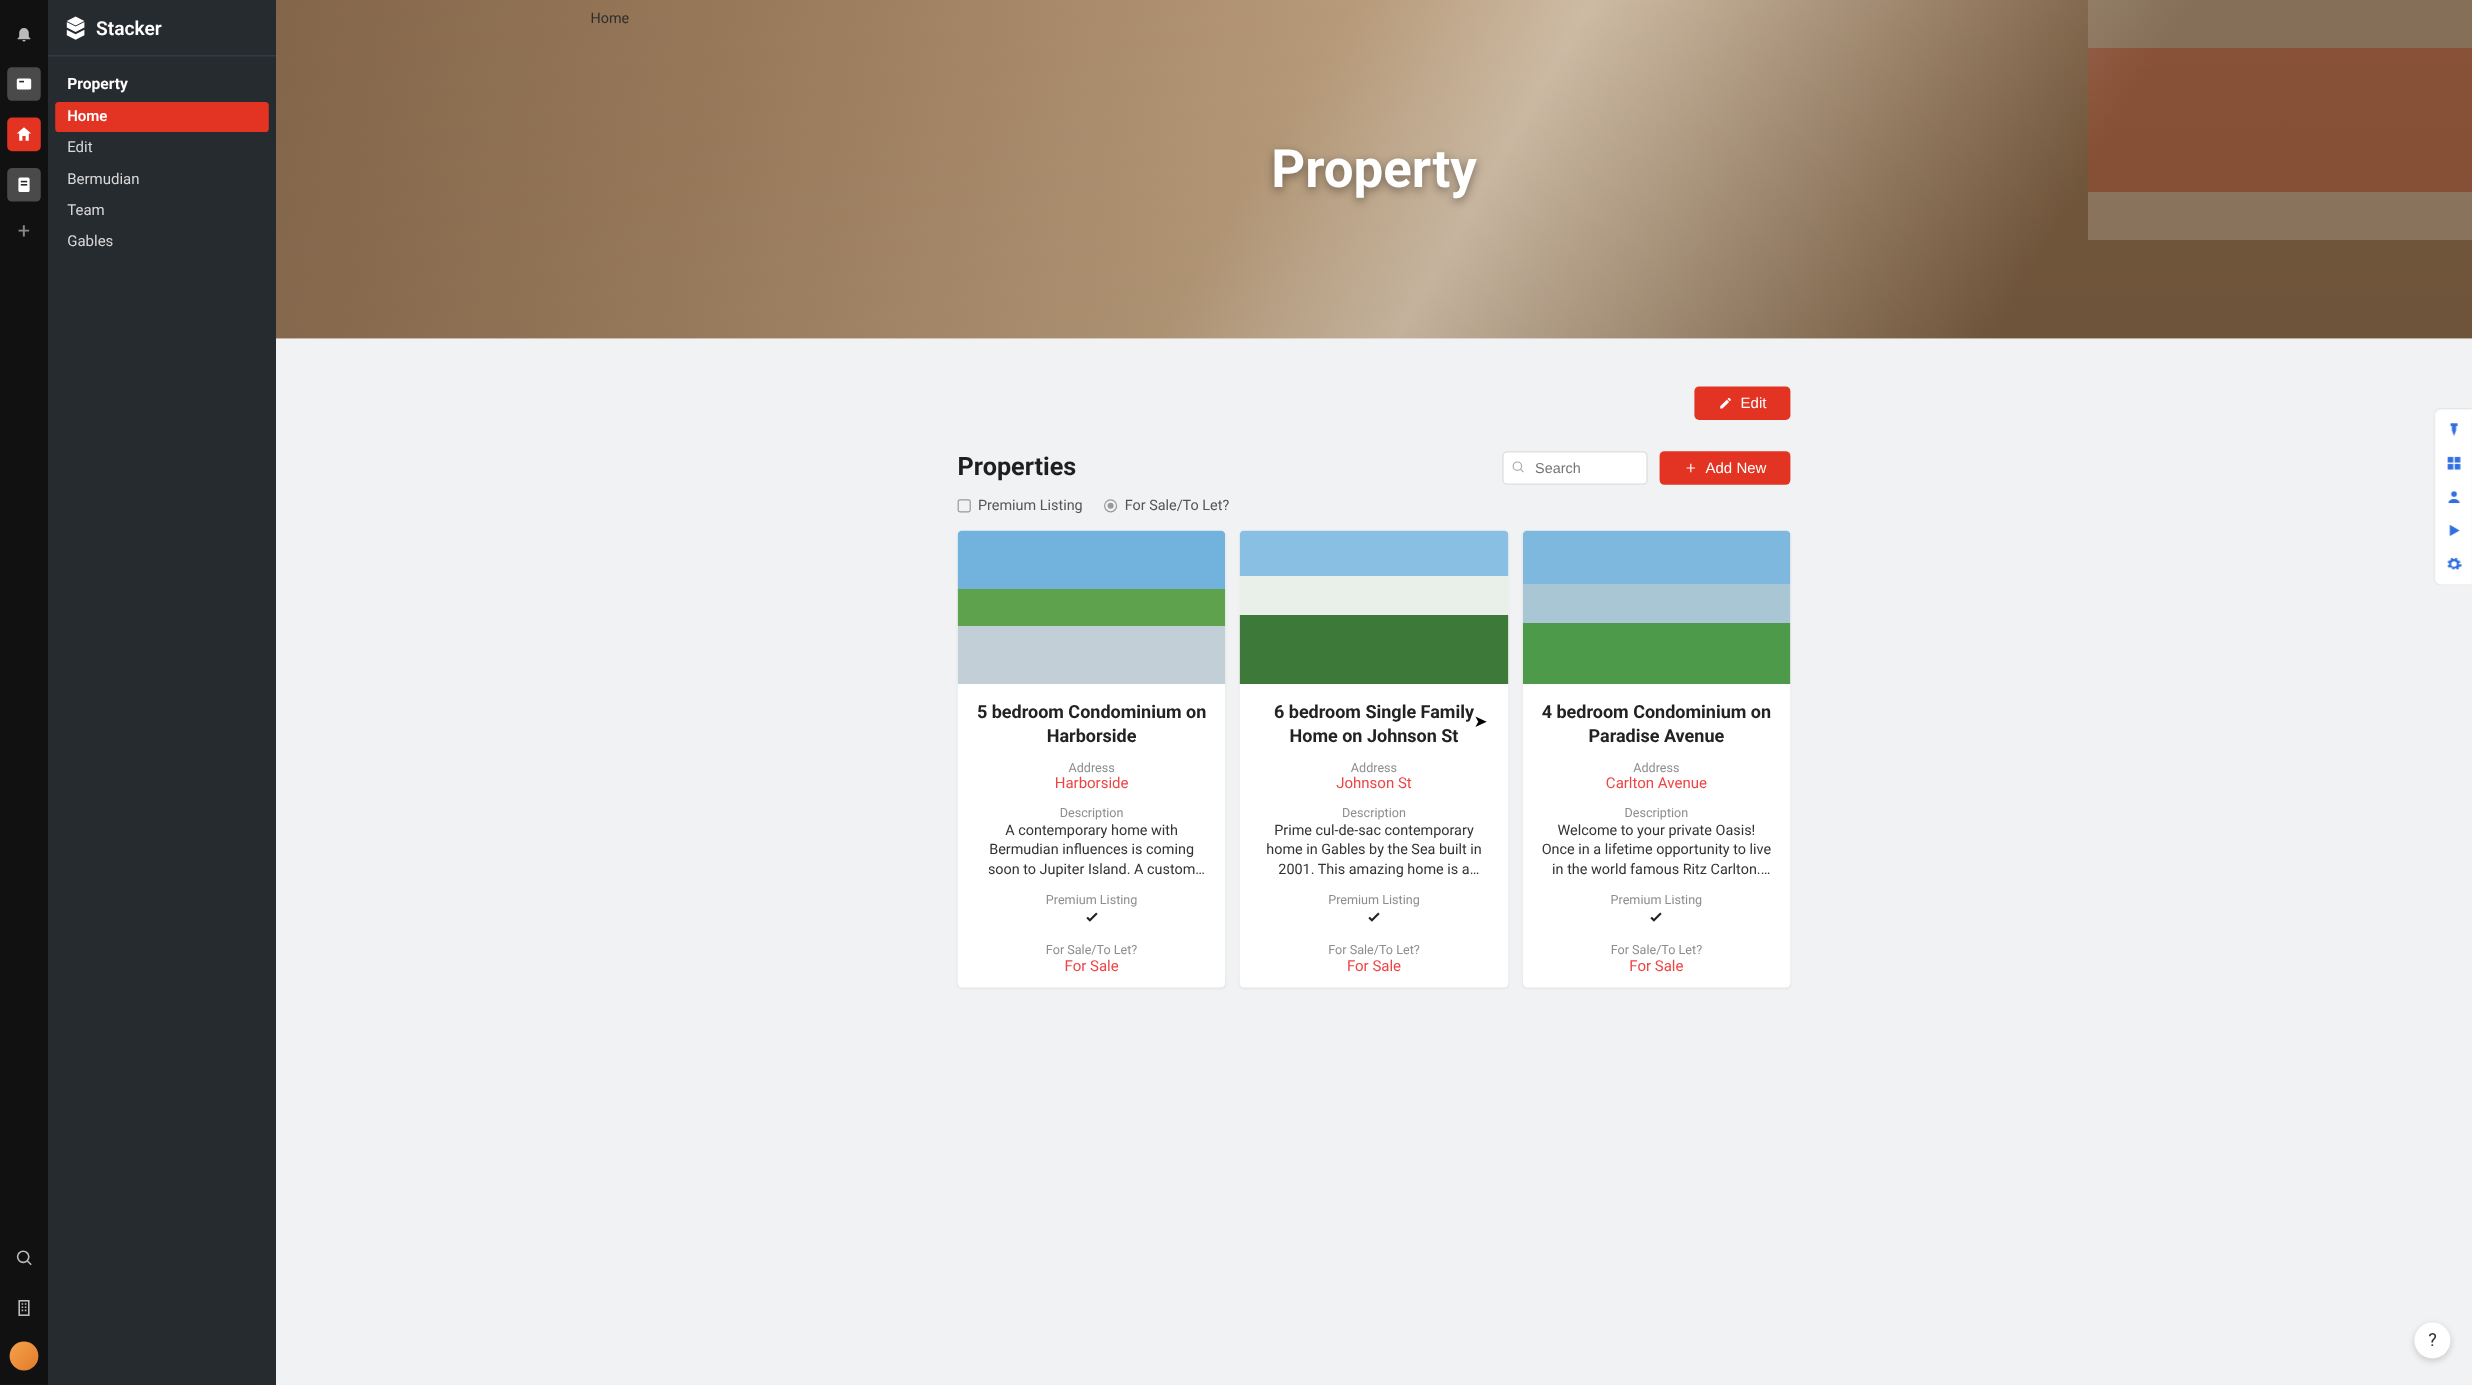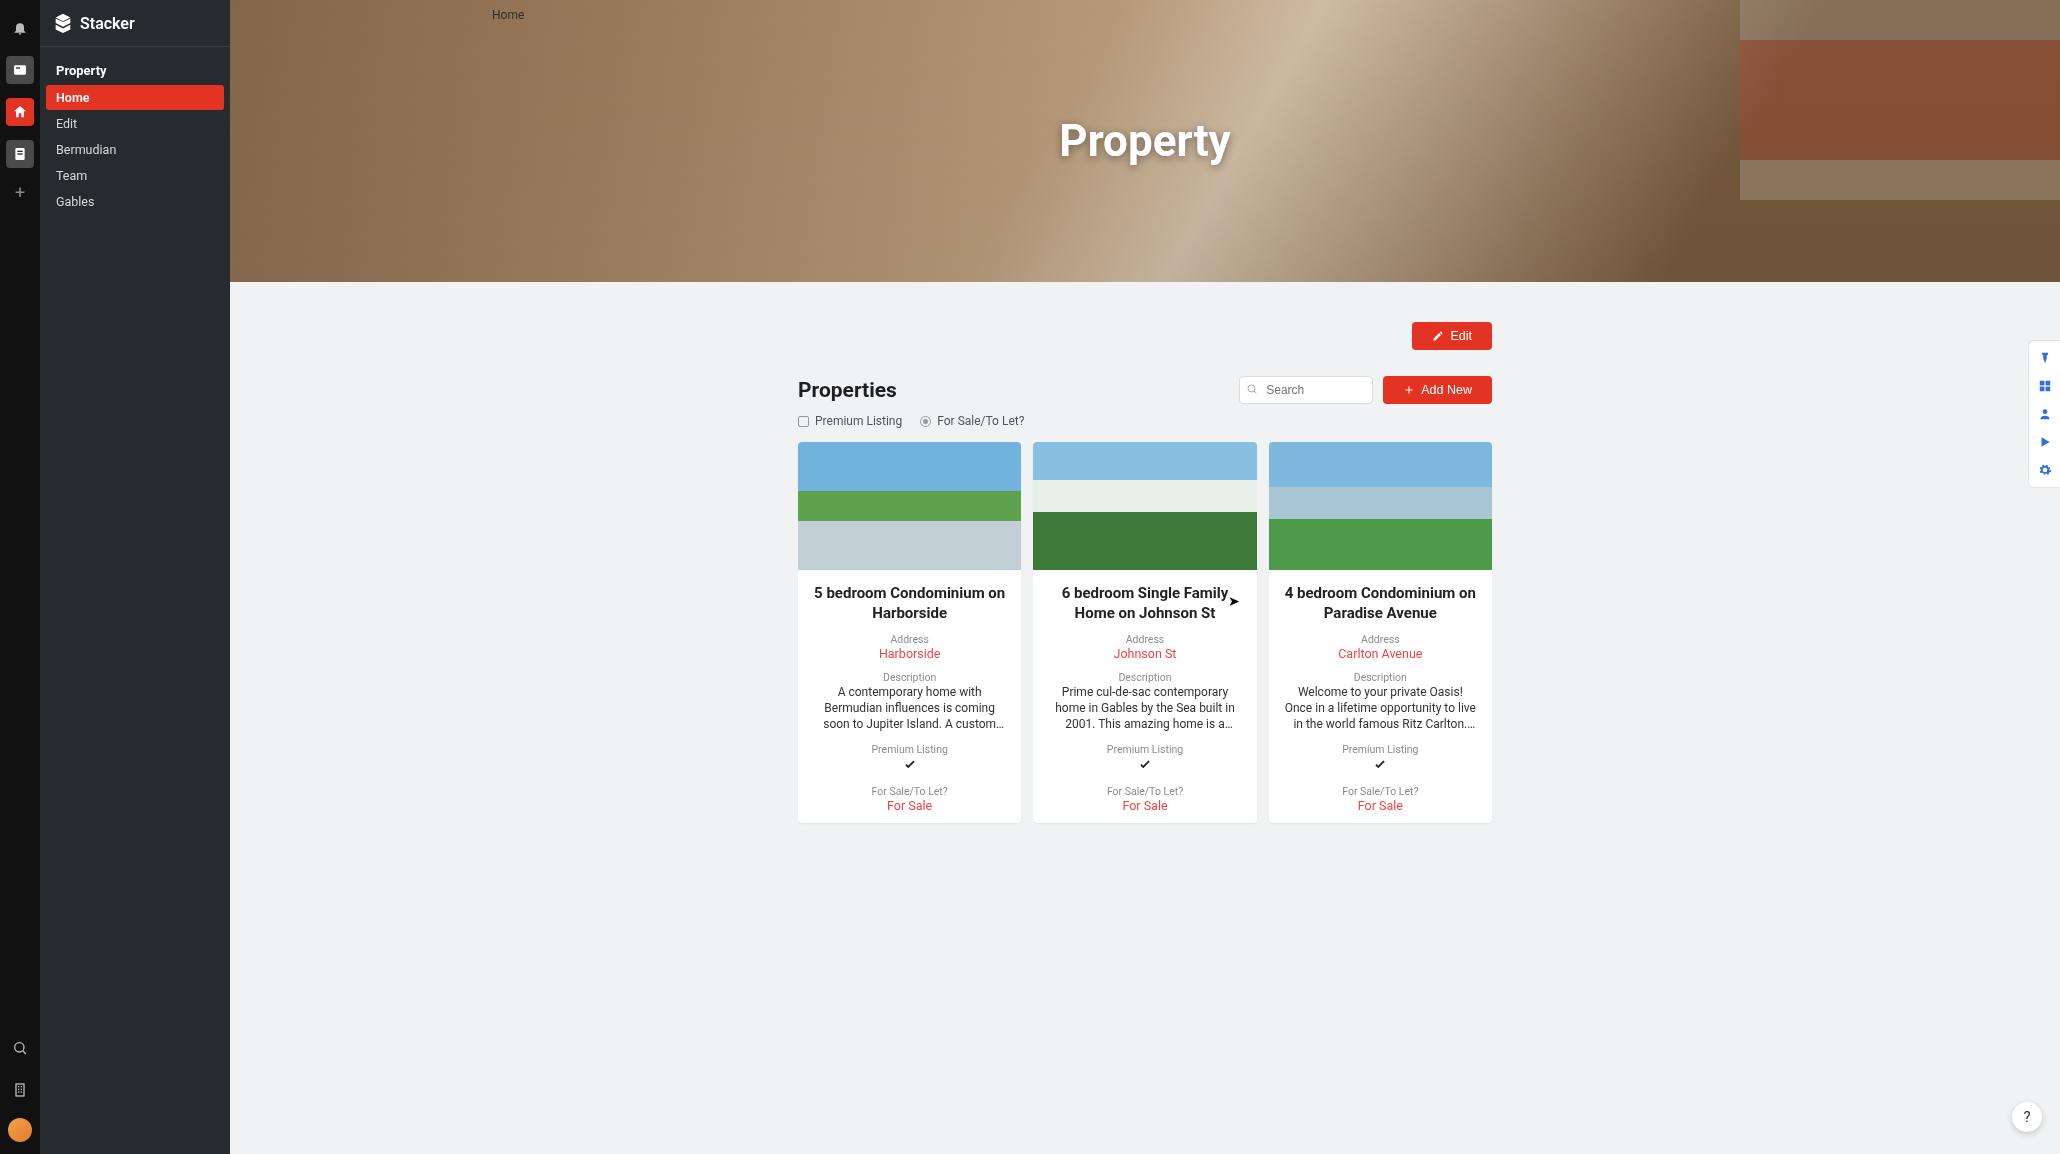--- a/index.html
+++ b/index.html
@@ -47,21 +47,21 @@
 .content { max-width: 694px; margin: 0 auto; padding: 40px 0 60px; position: relative; }
 .edit-row { display: flex; justify-content: flex-end; margin-bottom: 26px; }
 .btn { display: inline-flex; align-items: center; gap: 6px; border: none; border-radius: 4px; font-size: 12.5px; cursor: pointer; padding: 7px 20px; }
 .btn-red { background: #e33322; color: #fff; }
 .btn svg { width: 12px; height: 12px; }
 
 .list-header { display: flex; align-items: center; margin-bottom: 10px; gap: 23px; }
 .list-title { font-size: 21px; font-weight: 700; color: #1f1f1f; }
 .list-actions { margin-left: auto; display: flex; gap: 10px; align-items: center; }
 .search-box { position: relative; }
-.search-box input { width: 134px; padding: 6px 8px 6px 26px; border: 1px solid #ddd; border-radius: 4px; font-size: 12px; background: #fff; }
+.search-box input { width: 121px; padding: 6px 8px 6px 26px; border: 1px solid #ddd; border-radius: 4px; font-size: 12px; background: #fff; }
 .search-box svg { position: absolute; left: 7px; top: 7px; width: 12px; height: 12px; color: #aaa; }
 
 .filters { display: flex; gap: 18px; margin: 6px 0 14px; }
 .filter-chip { display: inline-flex; align-items: center; gap: 6px; font-size: 12px; color: #555; cursor: pointer; }
 .chip-box { width: 11px; height: 11px; border: 1.5px solid #999; border-radius: 2px; display: inline-block; }
 .chip-circle { width: 11px; height: 11px; border: 1.5px solid #999; border-radius: 50%; display: inline-block; position: relative; }
 .chip-circle::after { content:""; position:absolute; inset:2px; background:#999; border-radius:50%; }
 
 .cards { display: grid; grid-template-columns: repeat(3, 1fr); gap: 12px; text-align: center; }
 .card { background: #fff; border-radius: 4px; overflow: hidden; box-shadow: 0 1px 2px rgba(0,0,0,.06); cursor: pointer; display: flex; flex-direction: column; }

